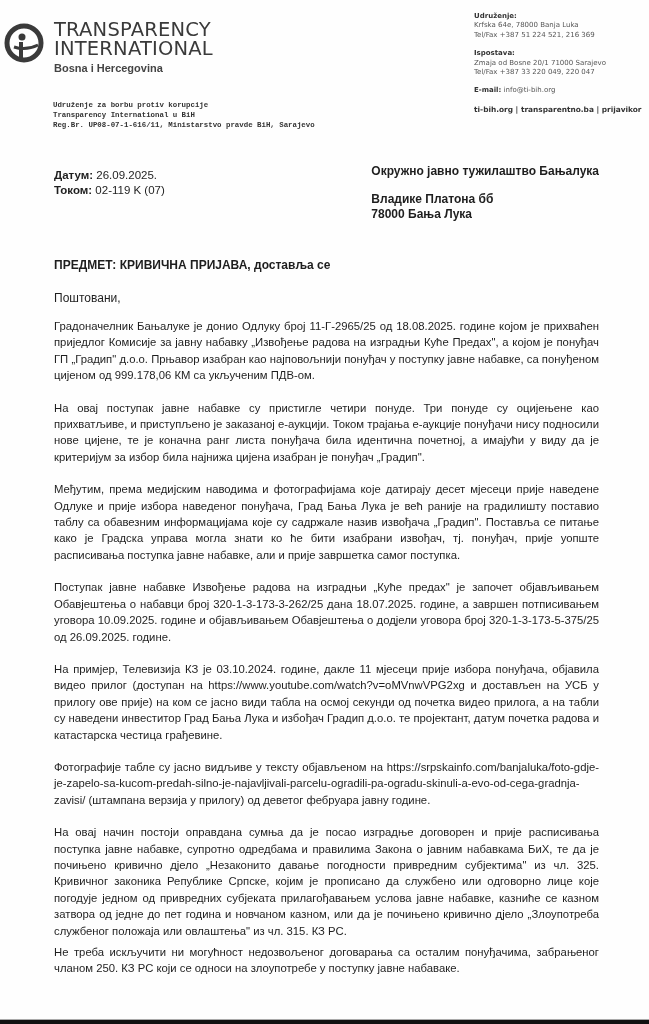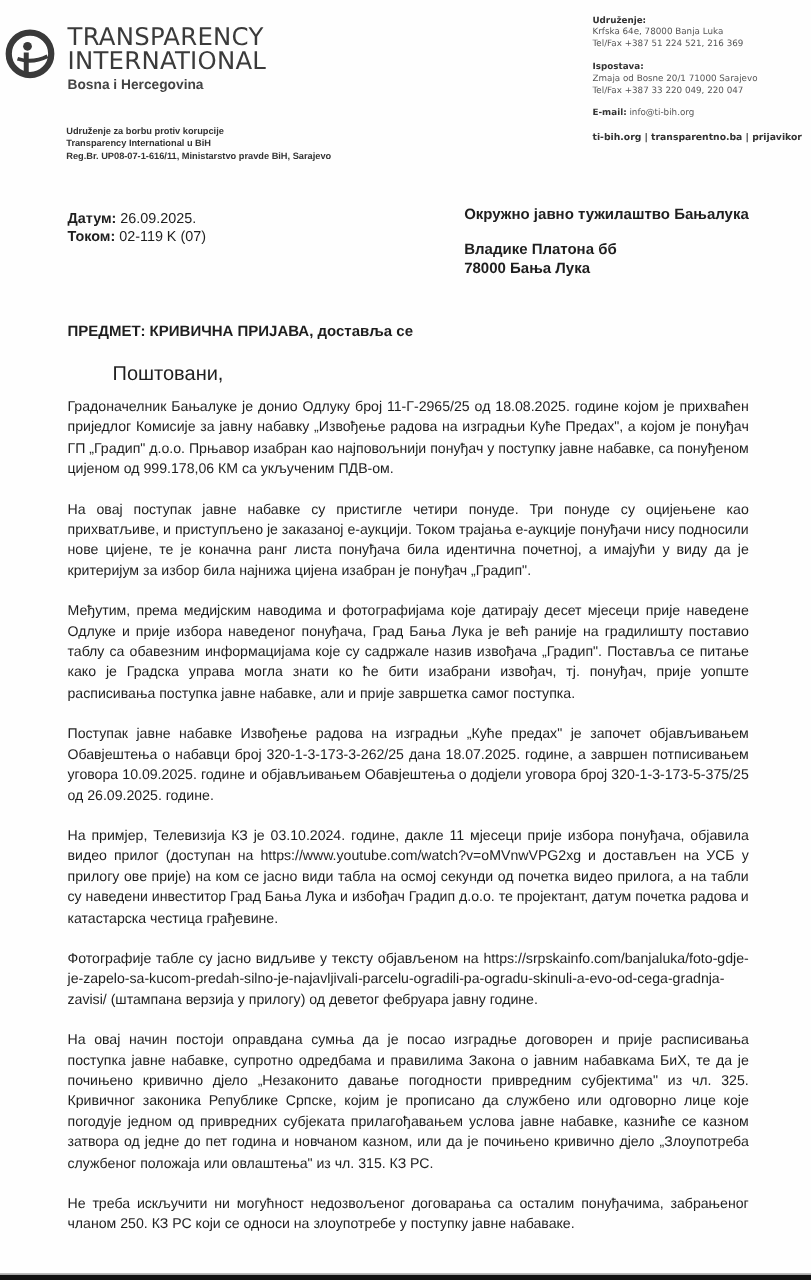--- a/index.html
+++ b/index.html
@@ -12,39 +12,39 @@
   .page { position: absolute; left: 0; top: 0; width: 649px; height: 1024px; background: #fefefe; }
   .bottom-strip { position: absolute; left: 0; top: 1019px; width: 649px; height: 5px; background: #111; border-top: 1px solid #aaa; }
 
   
   .logo { position: absolute; left: 4px; top: 20px; display: flex; align-items: flex-start; }
   .logo-mark { width: 40px; height: 40px; margin-top: 3px; }
   .logo-text { margin-left: 10px; }
   .logo-line { font-family: "DejaVu Sans", sans-serif; font-size: 19.5px; line-height: 19px; color: #3a3a3a; letter-spacing: 0.2px; }
   .logo-sub { font-size: 11px; font-weight: bold; color: #444; margin-top: 4px; }
 
-  .org { position: absolute; left: 53px; top: 100px; font-size: 7.4px; line-height: 10px; font-weight: bold; color: #333; font-family: Liberation Sans, sans-serif; }
+  .org { position: absolute; left: 53px; top: 100px; font-size: 7.4px; line-height: 10px; font-weight: bold; color: #333; font-family: Liberation Mono, monospace; }
 
   .contact { position: absolute; left: 474px; top: 12px; font-family: "DejaVu Sans", sans-serif; font-size: 7px; line-height: 9.4px; color: #555; }
   .contact .hd { font-weight: bold; color: #333; }
   .contact .block { margin-bottom: 9px; }
   .contact .links { font-weight: bold; color: #333; font-size: 7.4px; }
 
   .meta { position: absolute; left: 54px; top: 168px; font-size: 11.5px; line-height: 15px; }
   .meta b { font-weight: bold; }
 
   .recipient { position: absolute; right: 50px; top: 164px; font-size: 12px; font-weight: bold; line-height: 15px; }
   .recipient .addr { margin-top: 13px; }
 
   .subject { position: absolute; left: 54px; top: 258px; font-size: 12px; font-weight: bold; }
-  .greeting { position: absolute; left: 54px; top: 291px; font-size: 16px; margin-left: 36px; }
+  .greeting { position: absolute; left: 54px; top: 291px; font-size: 12px; }
 
   .body { position: absolute; left: 54px; top: 318px; width: 545px; font-size: 11.3px; line-height: 16.4px; }
   .body p { margin: 0 0 16px 0; text-align: justify; }
-  .body p.tight { margin-bottom: 16px; }
+  .body p.tight { margin-bottom: 5px; }
 </style>
 </head>
 <body>
 
 <div class="page">
 
   <div class="logo">
     <svg class="logo-mark" viewBox="0 0 40 40">
       <circle cx="20" cy="20" r="17" fill="none" stroke="#3a3a3a" stroke-width="5"></circle>
       <path d="M8 20 Q20 10 32 20" fill="none" stroke="#fff" stroke-width="3"></path>

